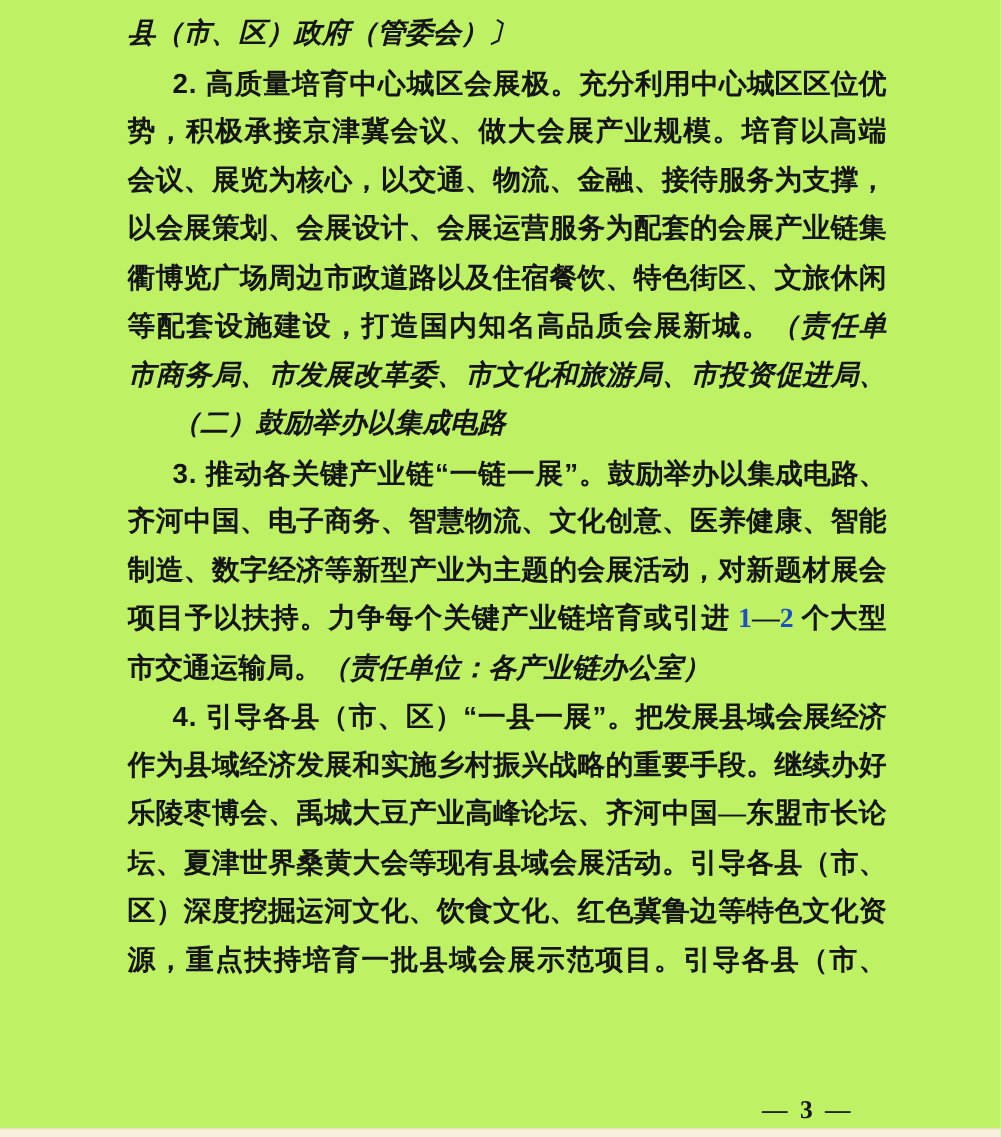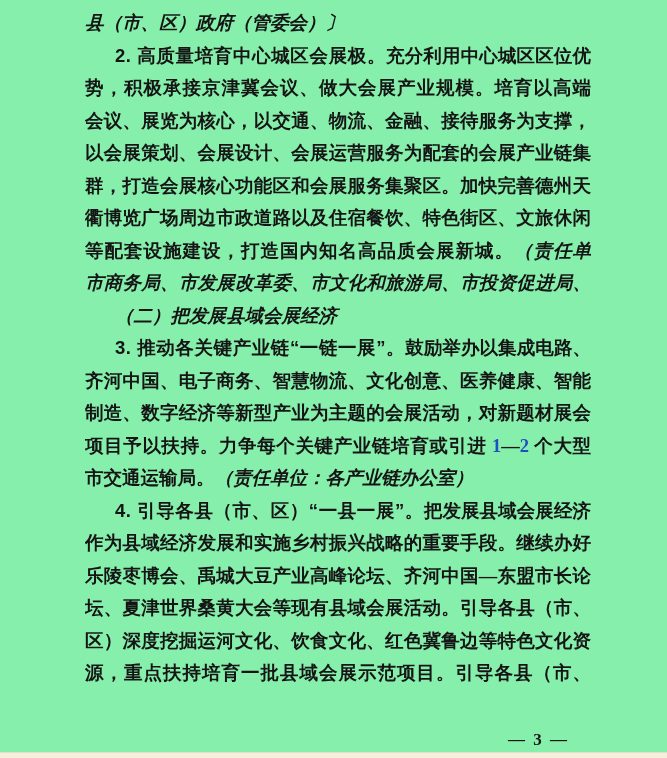--- a/index.html
+++ b/index.html
@@ -7,21 +7,21 @@
     width: 667px;
     height: 758px;
     position: relative;
     overflow: hidden;
     background: #ffffff;
     font-family: "Liberation Serif", serif;
   }
   .page {
     position: absolute;
     inset: 0;
-    background: #86efac;
+    background: #bef264;
   }
   .doc-body {
     position: absolute;
     left: 85px;
     top: 7px;
     width: 506px;
   }
   .line {
     height: 32.5px;
     line-height: 32.5px;
@@ -61,25 +61,24 @@
 </head>
 <body style="--accent-blue: #1e50c3; background: rgb(255, 255, 255);">
 
 <div class="page">
   <div class="doc-body">
       <div class="line"><span class="seg-kaiti">县（市、区）政府（管委会）〕</span></div>
       <div class="line indent flush"><span class="seg-lead">2. 高质量培育中心城区会展极。</span><span class="seg-body">充分利用中心城区区位优</span></div>
       <div class="line flush"><span class="seg-body">势，积极承接京津冀会议、做大会展产业规模。培育以高端</span></div>
       <div class="line flush"><span class="seg-body">会议、展览为核心，以交通、物流、金融、接待服务为支撑，</span></div>
       <div class="line flush"><span class="seg-body">以会展策划、会展设计、会展运营服务为配套的会展产业链集</span></div>
-      <div class="line flush"><span class="seg-body">群，打造会展核心功能区和会展服务集聚区。加快完善德州天</span></div>
       <div class="line flush"><span class="seg-body">衢博览广场周边市政道路以及住宿餐饮、特色街区、文旅休闲</span></div>
       <div class="line flush"><span class="seg-body">等配套设施建设，打造国内知名高品质会展新城。</span><span class="seg-kaiti">（责任单位：</span></div>
       <div class="line flush"><span class="seg-kaiti">市商务局、市发展改革委、市文化和旅游局、市投资促进局、</span></div>
-      <div class="line indent"><span class="seg-kaiti">（二）把发展县域会展经济</span></div>
+      <div class="line indent"><span class="seg-kaiti">（二）鼓励举办以集成电路</span></div>
       <div class="line indent flush"><span class="seg-lead">3. 推动各关键产业链“一链一展”。</span><span class="seg-body">鼓励举办以集成电路、</span></div>
       <div class="line flush"><span class="seg-body">齐河中国、电子商务、智慧物流、文化创意、医养健康、智能</span></div>
       <div class="line flush"><span class="seg-body">制造、数字经济等新型产业为主题的会展活动，对新题材展会</span></div>
       <div class="line flush"><span class="seg-body">项目予以扶持。力争每个关键产业链培育或引进 </span><span class="seg-blue">1</span><span class="seg-body">—</span><span class="seg-blue">2</span><span class="seg-body"> 个大型</span></div>
       <div class="line"><span class="seg-body">市交通运输局。</span><span class="seg-kaiti">（责任单位：各产业链办公室）</span></div>
       <div class="line indent flush"><span class="seg-lead">4. 引导各县（市、区）“一县一展”。</span><span class="seg-body">把发展县域会展经济</span></div>
       <div class="line flush"><span class="seg-body">作为县域经济发展和实施乡村振兴战略的重要手段。继续办好</span></div>
       <div class="line flush"><span class="seg-body">乐陵枣博会、禹城大豆产业高峰论坛、齐河中国—东盟市长论</span></div>
       <div class="line flush"><span class="seg-body">坛、夏津世界桑黄大会等现有县域会展活动。引导各县（市、</span></div>
       <div class="line flush"><span class="seg-body">区）深度挖掘运河文化、饮食文化、红色冀鲁边等特色文化资</span></div>

